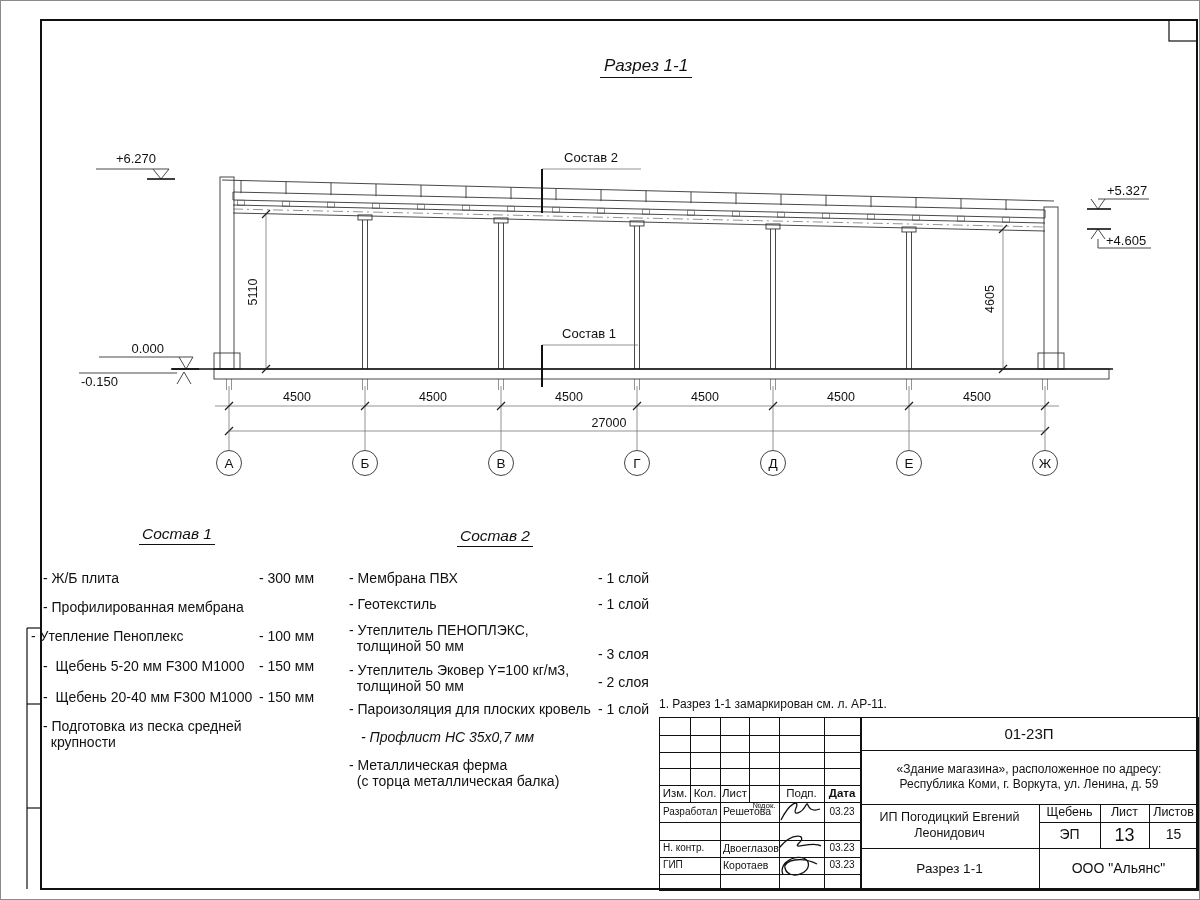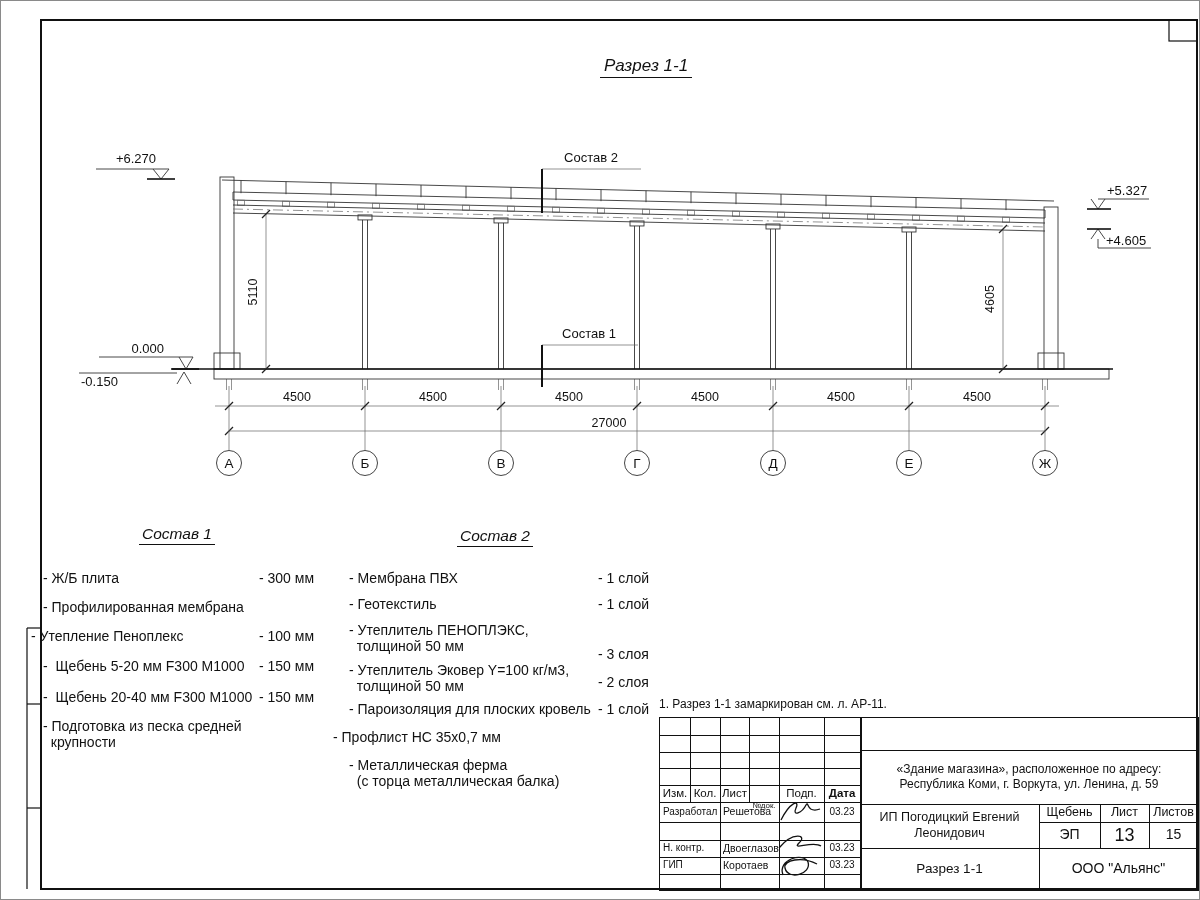--- a/index.html
+++ b/index.html
@@ -280,21 +280,21 @@
   <div class="abs li" style="left:348px;top:595px;">- Геотекстиль</div>
   <div class="abs lv" style="left:597px;top:595px;">- 1 слой</div>
   <div class="abs li" style="left:348px;top:621px;">- Утеплитель ПЕНОПЛЭКС,
   толщиной 50 мм</div>
   <div class="abs lv" style="left:597px;top:633px;margin-top:12px;">- 3 слоя</div>
   <div class="abs li" style="left:348px;top:661px;">- Утеплитель Эковер Y=100 кг/м3,
   толщиной 50 мм</div>
   <div class="abs lv" style="left:597px;top:673px;">- 2 слоя</div>
   <div class="abs li" style="left:348px;top:700px;">- Пароизоляция для плоских кровель</div>
   <div class="abs lv" style="left:597px;top:700px;">- 1 слой</div>
-  <div class="abs li" style="left:332px;top:728px;">- Профлист НС 35х0,7 мм</div>
+  <div class="abs li" style="left:360px;top:728px;font-style:italic;">- Профлист НС 35х0,7 мм</div>
   <div class="abs li" style="left:348px;top:756px;">- Металлическая ферма
   (с торца металлическая балка)</div>
 
   <div class="abs note" style="left:658px;top:696px;">1. Разрез 1-1 замаркирован см. л. АР-11.</div>
 
   <div id="stamp">
 
     <div class="sline" style="left:30px;top:0;width:1px;height:84px;"></div>
     <div class="sline" style="left:60px;top:0;width:1px;height:172px;"></div>
     <div class="sline" style="left:89px;top:0;width:1px;height:84px;"></div>
@@ -330,20 +330,21 @@
     <div class="scell scl" style="left:0;top:84px;width:60px;height:20px;font-size:10px;">Разработал</div>
     <div class="scell scl" style="left:60px;top:84px;width:59px;height:20px;font-size:10.5px;">Решетова</div>
     <div class="scell" style="left:164px;top:84px;width:36px;height:20px;font-size:10px;">03.23</div>
     <div class="scell scl" style="left:0;top:122px;width:60px;height:17px;font-size:10px;">Н. контр.</div>
     <div class="scell scl" style="left:60px;top:122px;width:59px;height:17px;font-size:10.5px;">Двоеглазов</div>
     <div class="scell" style="left:164px;top:122px;width:36px;height:17px;font-size:10px;">03.23</div>
     <div class="scell scl" style="left:0;top:139px;width:60px;height:17px;font-size:10px;">ГИП</div>
     <div class="scell scl" style="left:60px;top:139px;width:59px;height:17px;font-size:10.5px;">Коротаев</div>
     <div class="scell" style="left:164px;top:139px;width:36px;height:17px;font-size:10px;">03.23</div>
 
+    <div class="scell" style="left:200px;top:0;width:338px;height:32px;font-size:15px;">01-23П</div>
     <div class="scell" style="left:200px;top:32px;width:338px;height:54px;font-size:12px;flex-direction:column;">
       <div>«Здание магазина», расположенное по адресу:</div>
       <div>Республика Коми, г. Воркута, ул. Ленина, д. 59</div>
     </div>
     <div class="scell" style="left:200px;top:86px;width:179px;height:44px;font-size:12.5px;">ИП Погодицкий Евгений Леонидович</div>
     <div class="scell" style="left:379px;top:86px;width:61px;height:18px;font-size:12.5px;">Щебень</div>
     <div class="scell" style="left:440px;top:86px;width:49px;height:18px;font-size:12.5px;">Лист</div>
     <div class="scell" style="left:489px;top:86px;width:49px;height:18px;font-size:12.5px;">Листов</div>
     <div class="scell" style="left:379px;top:104px;width:61px;height:26px;font-size:14px;">ЭП</div>
     <div class="scell" style="left:440px;top:104px;width:49px;height:26px;font-size:18px;">13</div>

